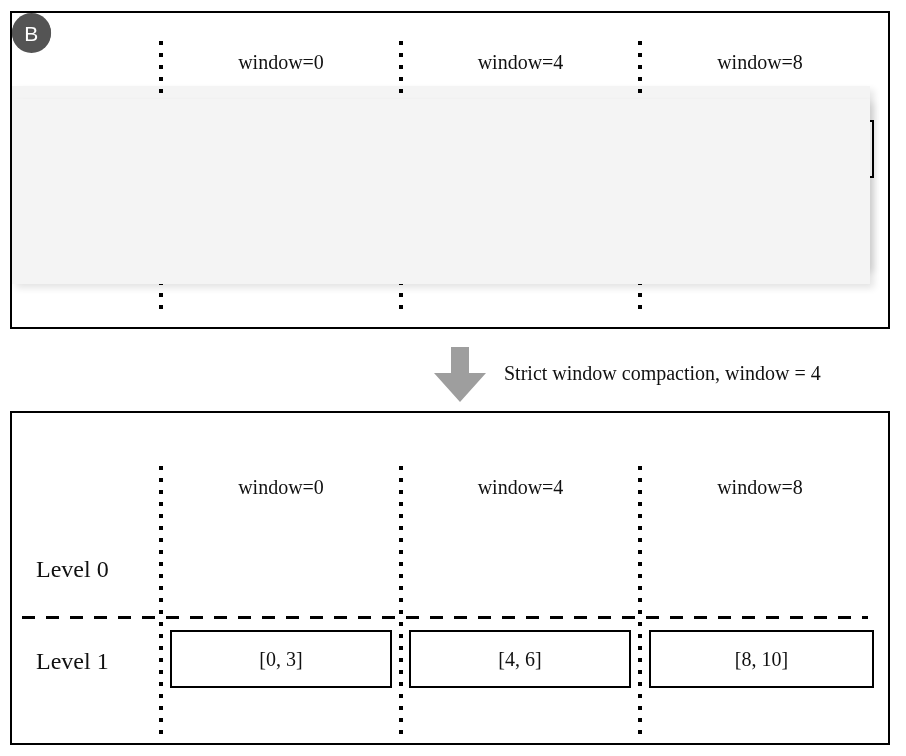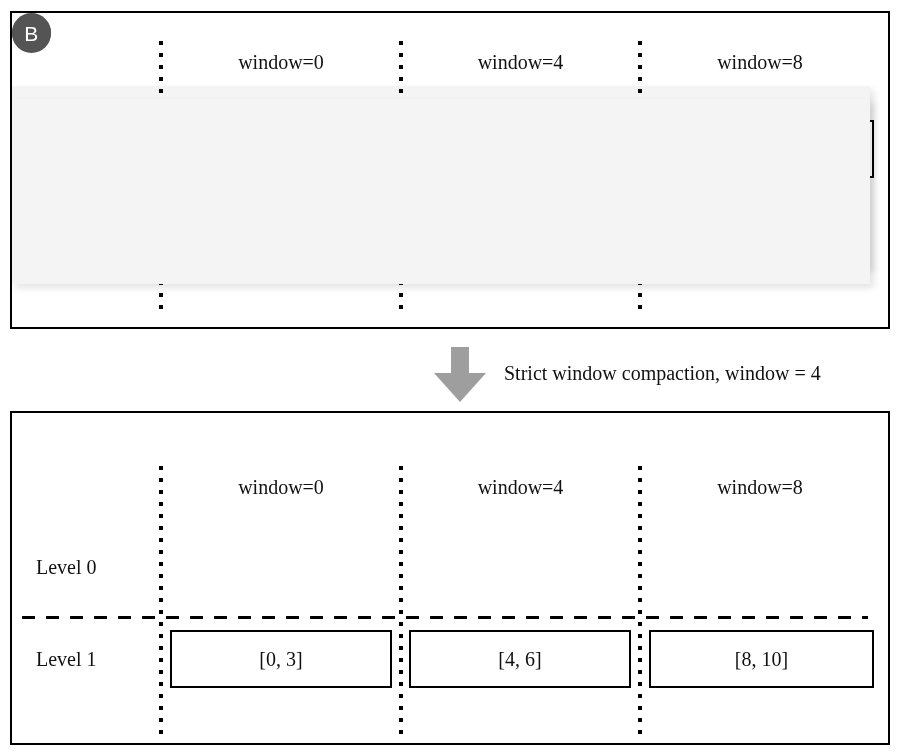--- a/index.html
+++ b/index.html
@@ -84,21 +84,21 @@
     background-image: linear-gradient(to right, #000 0 13px, rgba(0,0,0,0) 13px 24px);
     background-size: 24px 3px;
     background-repeat: repeat-x;
   }
   #hsep-a { left: 22px; top: 196px; width: 846px; }
   #hsep-b { left: 22px; top: 616px; width: 846px; }
 
   
   .level-label {
     position: absolute;
-    font-size: 20px;
+    font-size: 24px;
     color: #111111;
     white-space: nowrap;
   }
   #level-a-0 { left: 36px; top: 140px; }
   #level-a-1 { left: 36px; top: 238px; }
   #level-b-0 { left: 36px; top: 556px; }
   #level-b-1 { left: 36px; top: 648px; }
 
   
   .window-label {

